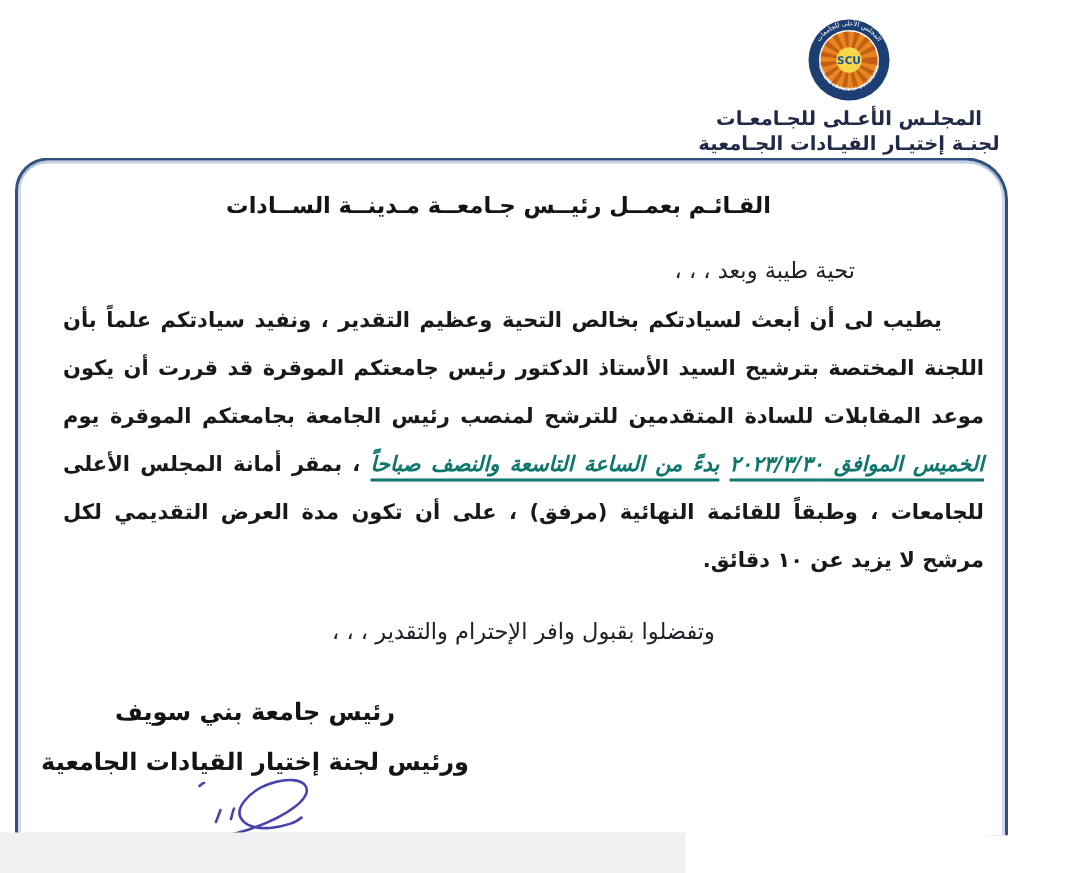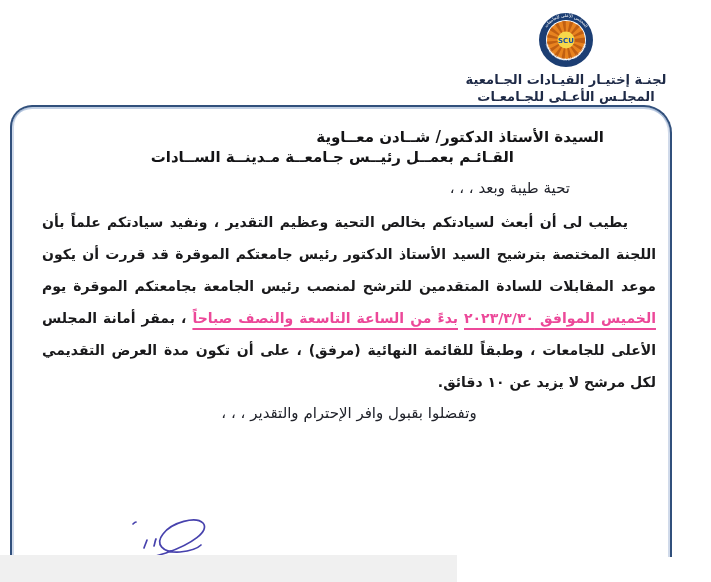--- a/index.html
+++ b/index.html
@@ -65,45 +65,46 @@
     font-weight: bold;
     padding-right: 142px;
     margin-top: 0;
     line-height: 20px;
     color: #141416;
   }
   .salutation {
     font-size: 15px;
     font-weight: normal;
     padding-right: 86px;
-    margin-top: 11px;
+    margin-top: 23px;
     line-height: 20px;
     color: #20222a;
   }
   .para {
     font-size: 14px;
     font-weight: 700;
     line-height: 32px;
     text-align: justify;
     color: #19191b;
   }
   .para1 { margin-top: 8px; text-indent: 28px; }
   .para2 { margin-top: 13px; text-indent: 28px; }
   .bu {
     font-weight: 800;
     text-decoration: underline;
     text-decoration-thickness: 1.5px;
     text-underline-offset: 5px;
-    color: #ec4899;
+    color: #0f766e;
+    font-style: italic;
   }
   .closing {
     font-size: 15px;
     font-weight: normal;
     text-align: center;
-    margin-top: 5px;
+    margin-top: 21px;
     line-height: 20px;
     color: #20222a;
   }
   .signer-block {
     position: absolute;
     top: 358px;
     right: 350px;
     width: 300px;
     text-align: center;
   }
@@ -145,37 +146,40 @@
         <circle cx="28" cy="28" r="8.5" fill="#f7d74a"></circle>
         <text x="28" y="30.8" font-size="7" font-weight="bold" fill="#1a4fa0" text-anchor="middle" font-family="DejaVu Sans, sans-serif">SCU</text>
         <text font-size="4.4" fill="#ffffff" font-family="DejaVu Sans, sans-serif">
           <textPath href="#arcTop" startOffset="50%" text-anchor="middle">المجلس الأعلى للجامعات</textPath>
         </text>
         <text font-size="3" fill="#ffffff" font-family="DejaVu Sans, sans-serif">
           <textPath href="#arcBottom" startOffset="50%" text-anchor="middle">SUPREME COUNCIL OF UNIVERSITIES</textPath>
         </text>
       </svg>
     </div>
+    <div class="org-line">المجلـس الأعـلى للجـامعـات</div>
     <div class="org-line">لجنـة إختيـار القيـادات الجـامعية</div>
-    <div class="org-line">المجلـس الأعـلى للجـامعـات</div>
   </div>
 
   <div class="frame">
     <div class="content">
 
-      <div class="recipient1">السيدة الأستاذ الدكتور/ شــادن معــاوية</div>
       <div class="recipient2">القـائـم بعمــل رئيــس جـامعــة مـدينــة الســادات</div>
 
       <div class="salutation">تحية طيبة وبعد ، ، ،</div>
 
       <p class="para para1"><span>يطيب لى أن أبعث لسيادتكم بخالص التحية وعظيم التقدير ، ونفيد سيادتكم علماً بأن اللجنة المختصة بترشيح السيد الأستاذ الدكتور رئيس جامعتكم الموقرة قد قررت أن يكون موعد المقابلات للسادة المتقدمين للترشح لمنصب رئيس الجامعة بجامعتكم الموقرة يوم </span><span class="bu">الخميس الموافق ٢٠٢٣/٣/٣٠</span><span> </span><span class="bu">بدءً من الساعة التاسعة والنصف صباحاً</span><span> ، بمقر أمانة المجلس الأعلى للجامعات ، وطبقاً للقائمة النهائية (مرفق) ، على أن تكون مدة العرض التقديمي لكل مرشح لا يزيد عن ١٠ دقائق.</span></p>
 
 
       <div class="closing">وتفضلوا بقبول وافر الإحترام والتقدير ، ، ،</div>
 
+      <div class="signer-block">
+        <div class="signer1">رئيس جامعة بني سويف</div>
+        <div class="signer2">ورئيس لجنة إختيار القيادات الجامعية</div>
+      </div>
 
     </div>
   </div>
 
   <div class="signature">
     <svg width="170" height="50" viewBox="0 0 170 50" aria-hidden="true">
       <path d="M14,42 C38,49 72,46 96,38 C122,29 140,16 133,8
                C126,1 102,7 93,19 C85,29 92,38 110,37 C120,36 128,33 131,30
                M74,33 c1,-3 2,-5 3,-8 M84,31 c1,-3 1,-5 2,-7 M63,9 c1,-1 2,-2 3,-2" fill="none" stroke="#4742ad" stroke-width="1.7" stroke-linecap="round"></path>
     </svg>

